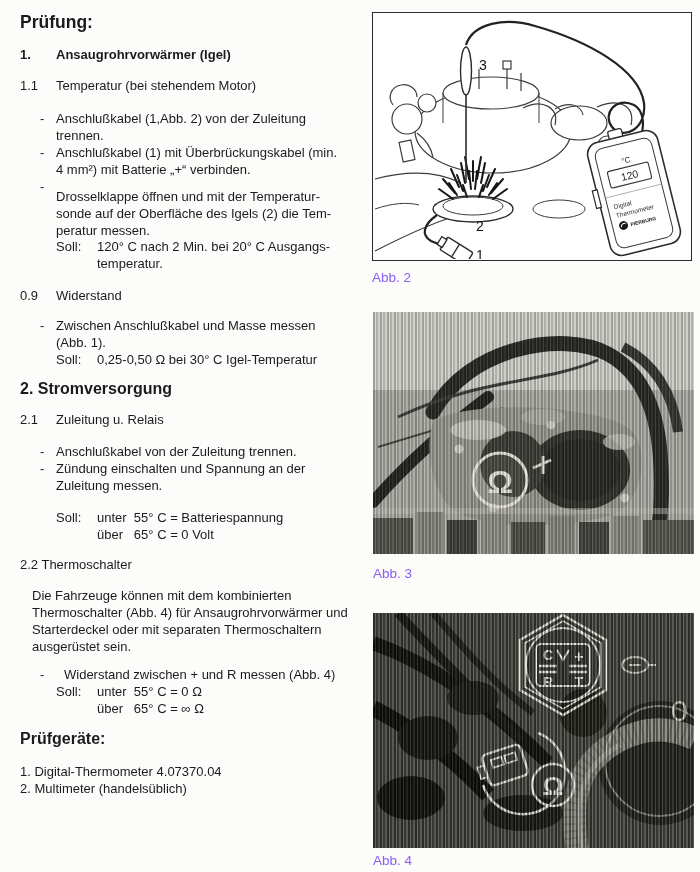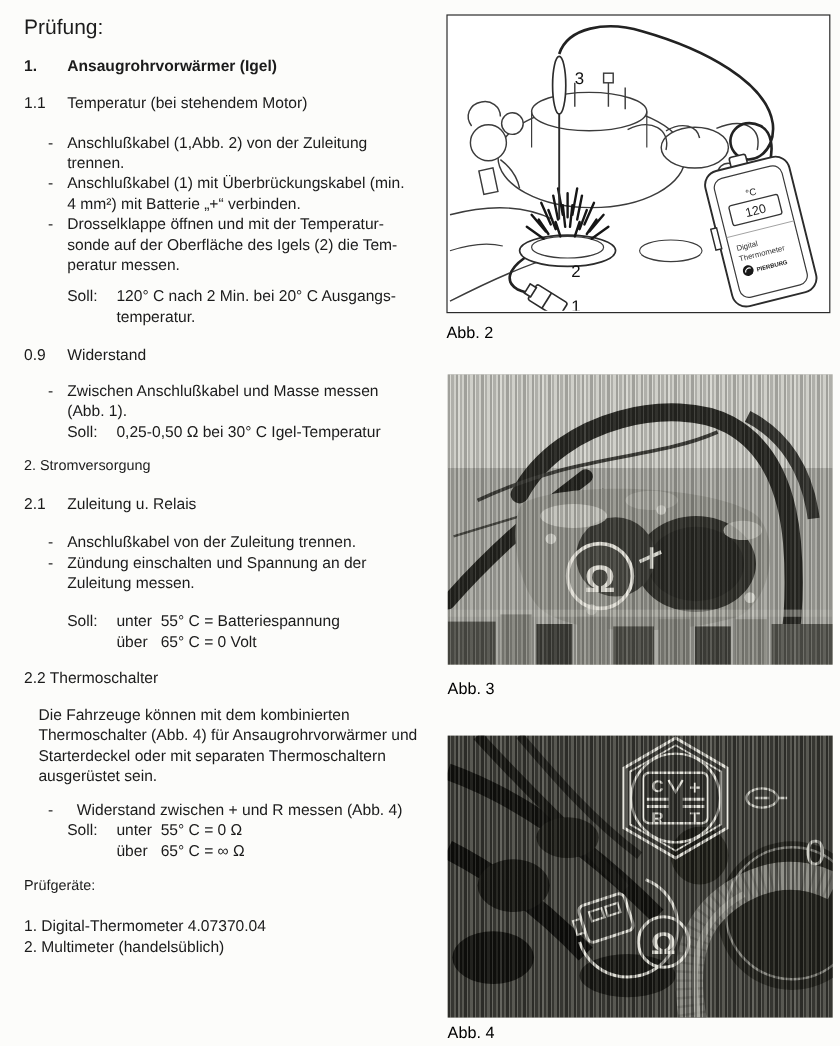--- a/index.html
+++ b/index.html
@@ -4,23 +4,23 @@
 <style>
   html,body { margin:0; padding:0; background:#d9d9d6; }
   .page {
     position:relative; width:700px; height:872px;
     background:#fcfcfa; overflow:hidden;
     font-family:"Liberation Sans", sans-serif; color:#1b1b1b;
   }
   .abs { position:absolute; }
   .t { font-size:13px; line-height:17px; white-space:pre-wrap; }
   .b { font-weight:bold; }
-  .title { font-size:17.5px; font-weight:normal; }
-  .h14 { font-size:12px; font-weight:normal; }
-  .caption { position:absolute; font-size:13.5px; color:#000000; }
+  .title { font-size:17.5px; font-weight:bold; }
+  .h14 { font-size:16px; font-weight:bold; }
+  .caption { position:absolute; font-size:13.5px; color:#8b5cf6; }
   .fig-frame {
     position:absolute; background:#ffffff;
     border:1.5px solid #2b2b2b; box-sizing:border-box;
   }
   .photo { position:absolute; overflow:hidden; }
   .photo svg { display:block; }
   .photo::after {
     content:""; position:absolute; inset:0; pointer-events:none;
   }
   .stripes-soft::after {
@@ -51,21 +51,21 @@
 
     <div class="abs t" style="left:40px;top:110px">-</div>
     <div class="abs t" style="left:56px;top:110px">Anschlußkabel (1,Abb. 2) von der Zuleitung
 trennen.</div>
 
     <div class="abs t" style="left:40px;top:144px">-</div>
     <div class="abs t" style="left:56px;top:144px">Anschlußkabel (1) mit Überbrückungskabel (min.
 4 mm²) mit Batterie „+“ verbinden.</div>
 
     <div class="abs t" style="left:40px;top:178px">-</div>
-    <div class="abs t" style="left:56px;top:178px">Drosselklappe öffnen und mit der Temperatur-
+    <div class="abs t" style="left:56px;top:188px">Drosselklappe öffnen und mit der Temperatur-
 sonde auf der Oberfläche des Igels (2) die Tem-
 peratur messen.</div>
 
     <div class="abs t" style="left:56px;top:238px">Soll:</div>
     <div class="abs t" style="left:97px;top:238px">120° C nach 2 Min. bei 20° C Ausgangs-
 temperatur.</div>
 
     <div class="abs t" style="left:20px;top:287px">0.9</div>
     <div class="abs t" style="left:56px;top:287px">Widerstand</div>
 

